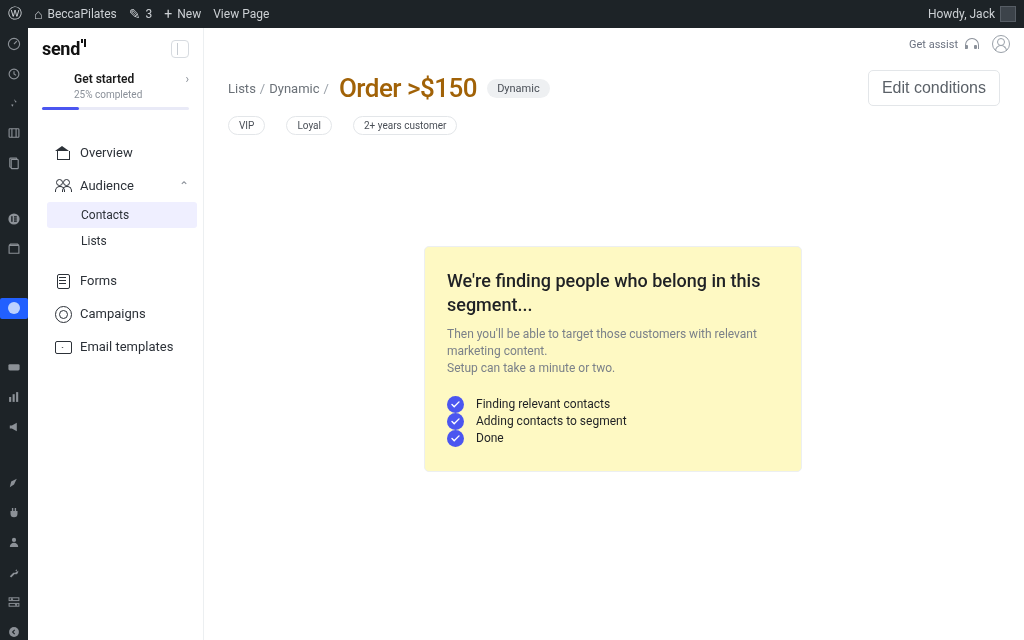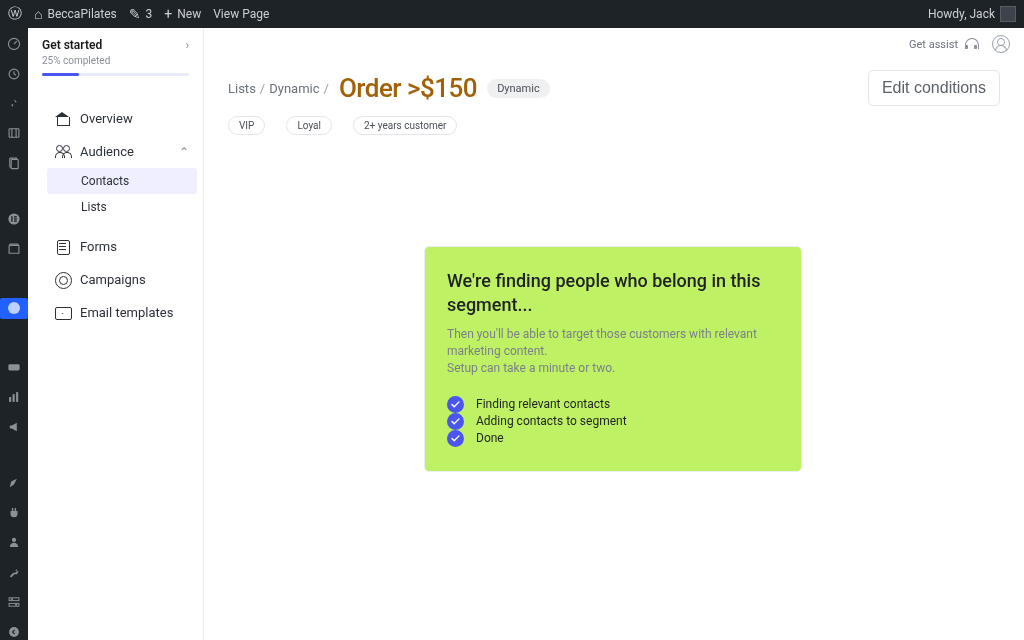--- a/index.html
+++ b/index.html
@@ -25,21 +25,21 @@
   .sidebar { position: absolute; top: 28px; left: 28px; width: 176px; bottom: 0; background: #fff; border-right: 1px solid #eceff1; display: flex; flex-direction: column; }
   .sidebar-header { display: flex; align-items: center; justify-content: space-between; padding: 12px 14px 4px 14px; }
   .logo { font-size: 18px; font-weight: 700; letter-spacing: -0.3px; color: #111; display: flex; align-items: flex-start; }
   .logo .logo-text { line-height: 1; }
   .logo .bars { display: inline-block; height: 8px; position: relative; top: -1px; }
   .logo .bars span { display: inline-block; width: 2px; background: #111; margin-left: 1px; vertical-align: top; }
   .collapse-btn { width: 18px; height: 18px; border: 1px solid #d7dbe0; border-radius: 4px; position: relative; cursor: pointer; }
   .collapse-btn::after { content: ""; position: absolute; left: 5px; top: 2px; bottom: 2px; width: 1px; background: #c7ccd2; }
 
   .getstarted { padding: 10px 14px 12px 14px; cursor: pointer; }
-  .getstarted .gs-top { display: flex; justify-content: space-between; }
+  .getstarted .gs-top { display: flex; justify-content: space-between; margin-left: 32px; }
   .getstarted .gs-title { font-size: 12px; font-weight: 600; color: #1a1a1a; }
   .getstarted .gs-sub { font-size: 10px; color: #8a9099; margin-top: 3px; }
   .getstarted .prog { height: 3px; background: #e9eaf7; border-radius: 2px; margin-top: 7px; position: relative; }
   .getstarted .prog .fill { position: absolute; left: 0; top: 0; bottom: 0; width: 25%; background: #4b56f0; border-radius: 2px; }
   .chevron { font-size: 12px; color: #8a9099; }
 
   .nav { padding-top: 14px; padding-left: 13px; }
   .nav-item { display: flex; align-items: center; gap: 10px; padding: 9px 14px; font-size: 13px; color: #2c3138; cursor: pointer; }
   .nav-item .spacer { flex: 1; }
   .nav-sub { padding: 6px 14px 6px 40px; font-size: 12px; color: #2c3138; cursor: pointer; }
@@ -60,21 +60,21 @@
   .title { font-size: 26px; font-weight: 500; color: #a16207; letter-spacing: -0.5px; }
   .pill { font-size: 11px; color: #4a4f57; background: #eef0f2; border-radius: 10px; padding: 3px 10px; }
 
   .btns { display: flex; gap: 8px; }
   .btn { font-size: 16px; border: 1px solid #e3e6e9; background: #fff; color: #5b6168; padding: 8px 13px; border-radius: 5px; cursor: pointer; text-align: right; }
   .btn-primary { background: #eef0f2; border-color: #eef0f2; color: #676c73; }
 
   .tags { display: flex; gap: 21px; padding: 10px 24px 0 24px; }
   .tag { font-size: 10px; color: #4a4f57; border: 1px solid #e3e6e9; border-radius: 10px; padding: 3px 10px; }
 
-  .center-card { position: absolute; left: 220px; top: 218px; width: 378px; border: 1px solid #eceff1; border-radius: 5px; padding: 22px 22px 24px 22px; background: #bef264; }
+  .center-card { position: absolute; left: 220px; top: 218px; width: 378px; border: 1px solid #eceff1; border-radius: 5px; padding: 22px 22px 24px 22px; background: #fef9c3; }
   .center-card h2 { font-size: 18px; font-weight: 500; color: #1f2125; margin-bottom: 8px; line-height: 1.35; }
   .center-card p { font-size: 12px; color: #7b8189; line-height: 1.45; }
   .steps { margin-top: 18px; display: flex; flex-direction: column; }
   .step { display: flex; align-items: center; gap: 12px; font-size: 12px; color: #1f2125; }
   .check { width: 17px; height: 17px; background: #4b56f0; border-radius: 50%; display: flex; align-items: center; justify-content: center; }
   .check svg { width: 9px; height: 7px; }
 
   
   .ico { width: 15px; height: 15px; display: inline-block; position: relative; }
   .ico-home::before { content: ""; position: absolute; left: 2px; top: 6px; width: 11px; height: 8px; border: 1.4px solid #2c3138; border-top: none; }
@@ -229,20 +229,27 @@
     </span>
   <span class="rail-item">
       <svg class="rail-ico" viewBox="0 0 20 20" fill="#8c9197">
         <circle cx="10" cy="10" r="7"></circle>
         <path d="M11 7l-3 3 3 3" stroke="#1d2327" stroke-width="1.6" fill="none"></path>
       </svg>
     </span>
 </div>
 
 <div class="sidebar">
+  <div class="sidebar-header">
+    <div class="logo">
+      <span class="logo-text">send</span>
+      <span class="bars"><span style="height:4px"></span><span style="height:8px"></span></span>
+    </div>
+    <div class="collapse-btn"></div>
+  </div>
 
   <div class="getstarted">
     <div class="gs-top">
       <div>
         <div class="gs-title">Get started</div>
         <div class="gs-sub">25% completed</div>
       </div>
       <span class="chevron">›</span>
     </div>
     <div class="prog">

